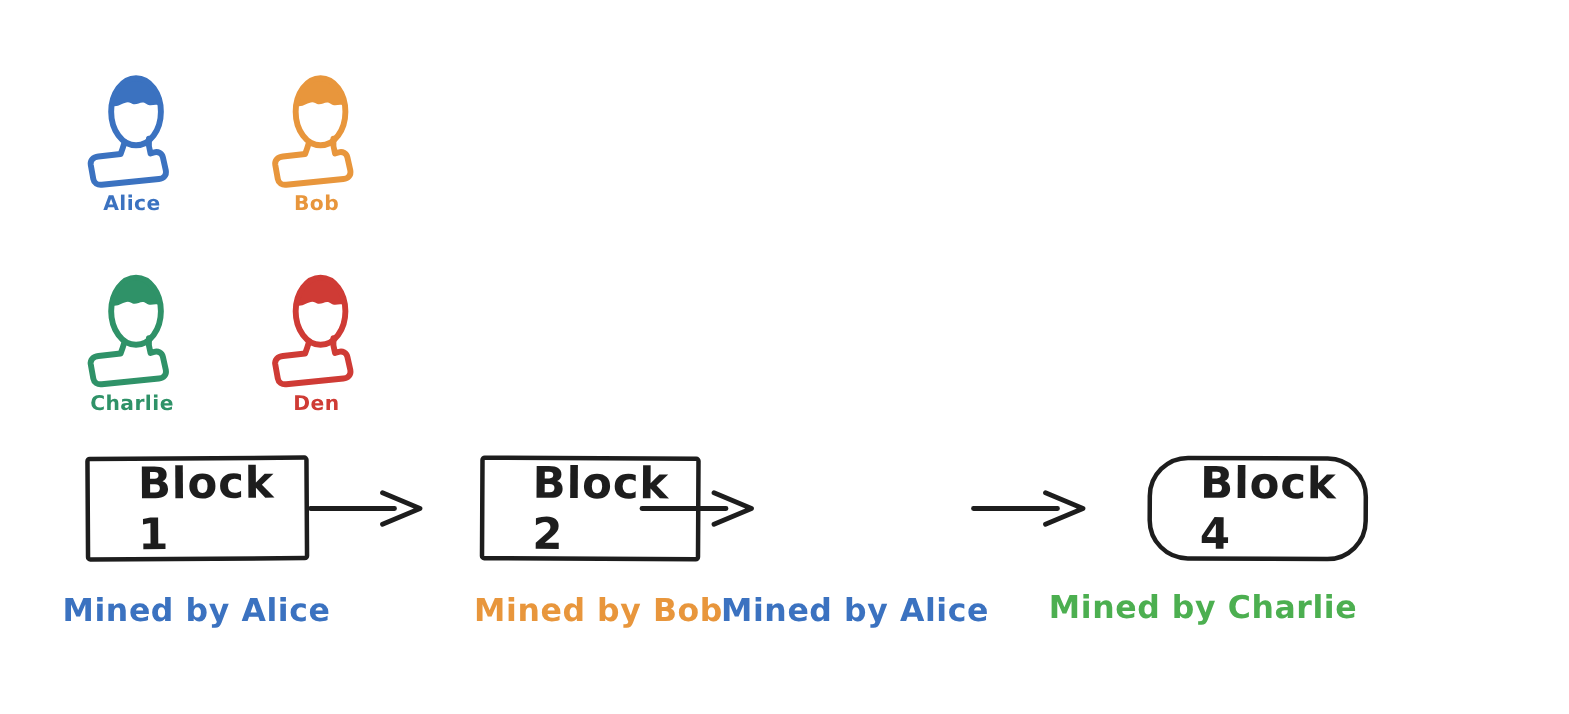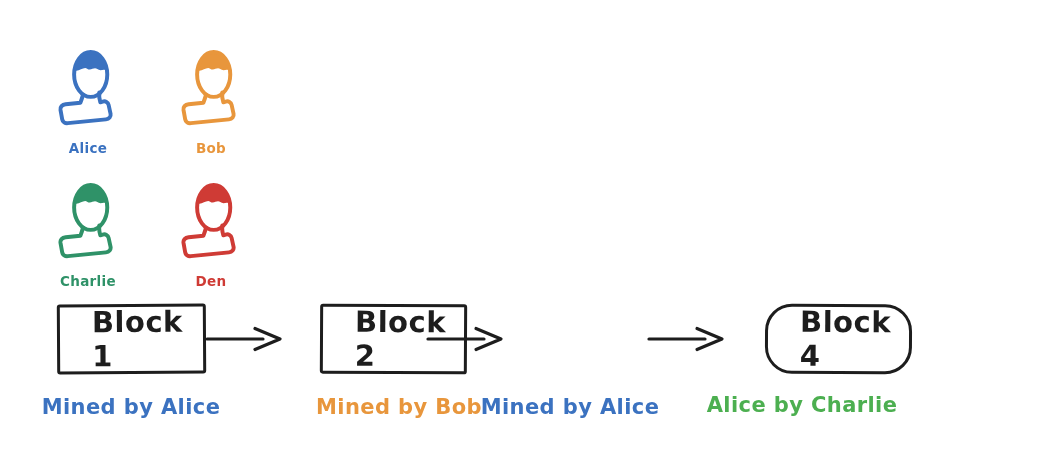--- a/index.html
+++ b/index.html
@@ -22,21 +22,21 @@
     text-align: center;
   }
   .person .bust {
     width: 66px;
     height: 86px;
     margin: 0 auto;
     display: block;
   }
   .person .person-label {
     display: block;
-    margin-top: 14px;
+    margin-top: 2px;
     font-size: 13.5px;
     font-weight: 600;
     letter-spacing: 0.3px;
   }
   
   .block {
     position: absolute;
     top: 304px;
     height: 70px;
     box-sizing: border-box;
@@ -137,15 +137,15 @@
       <use href="#chain-arrow"></use>
     </svg>
 
   <div class="block r2" style="left:725px; width:147px;border-radius:27px;">
     <span>Block 4</span>
   </div>
 
   <div class="mined-label" style="left: 40px; width: 182px; color: rgb(59, 114, 192);">Mined by Alice</div>
   <div class="mined-label" style="left: 272px; width: 164px; color: rgb(232, 150, 60); padding-left: 45px;">Mined by Bob</div>
   <div class="mined-label" style="left: 480px; width: 180px; color: rgb(59, 114, 192);">Mined by Alice</div>
-  <div class="mined-label" style="left: 704px; width: 196px; top: 390px; color: rgb(76, 175, 80);">Alice by Charlie</div>
+  <div class="mined-label" style="left: 704px; width: 196px; top: 390px; color: rgb(76, 175, 80);">Mined by Charlie</div>
 
 </div>
 
 </body></html>

